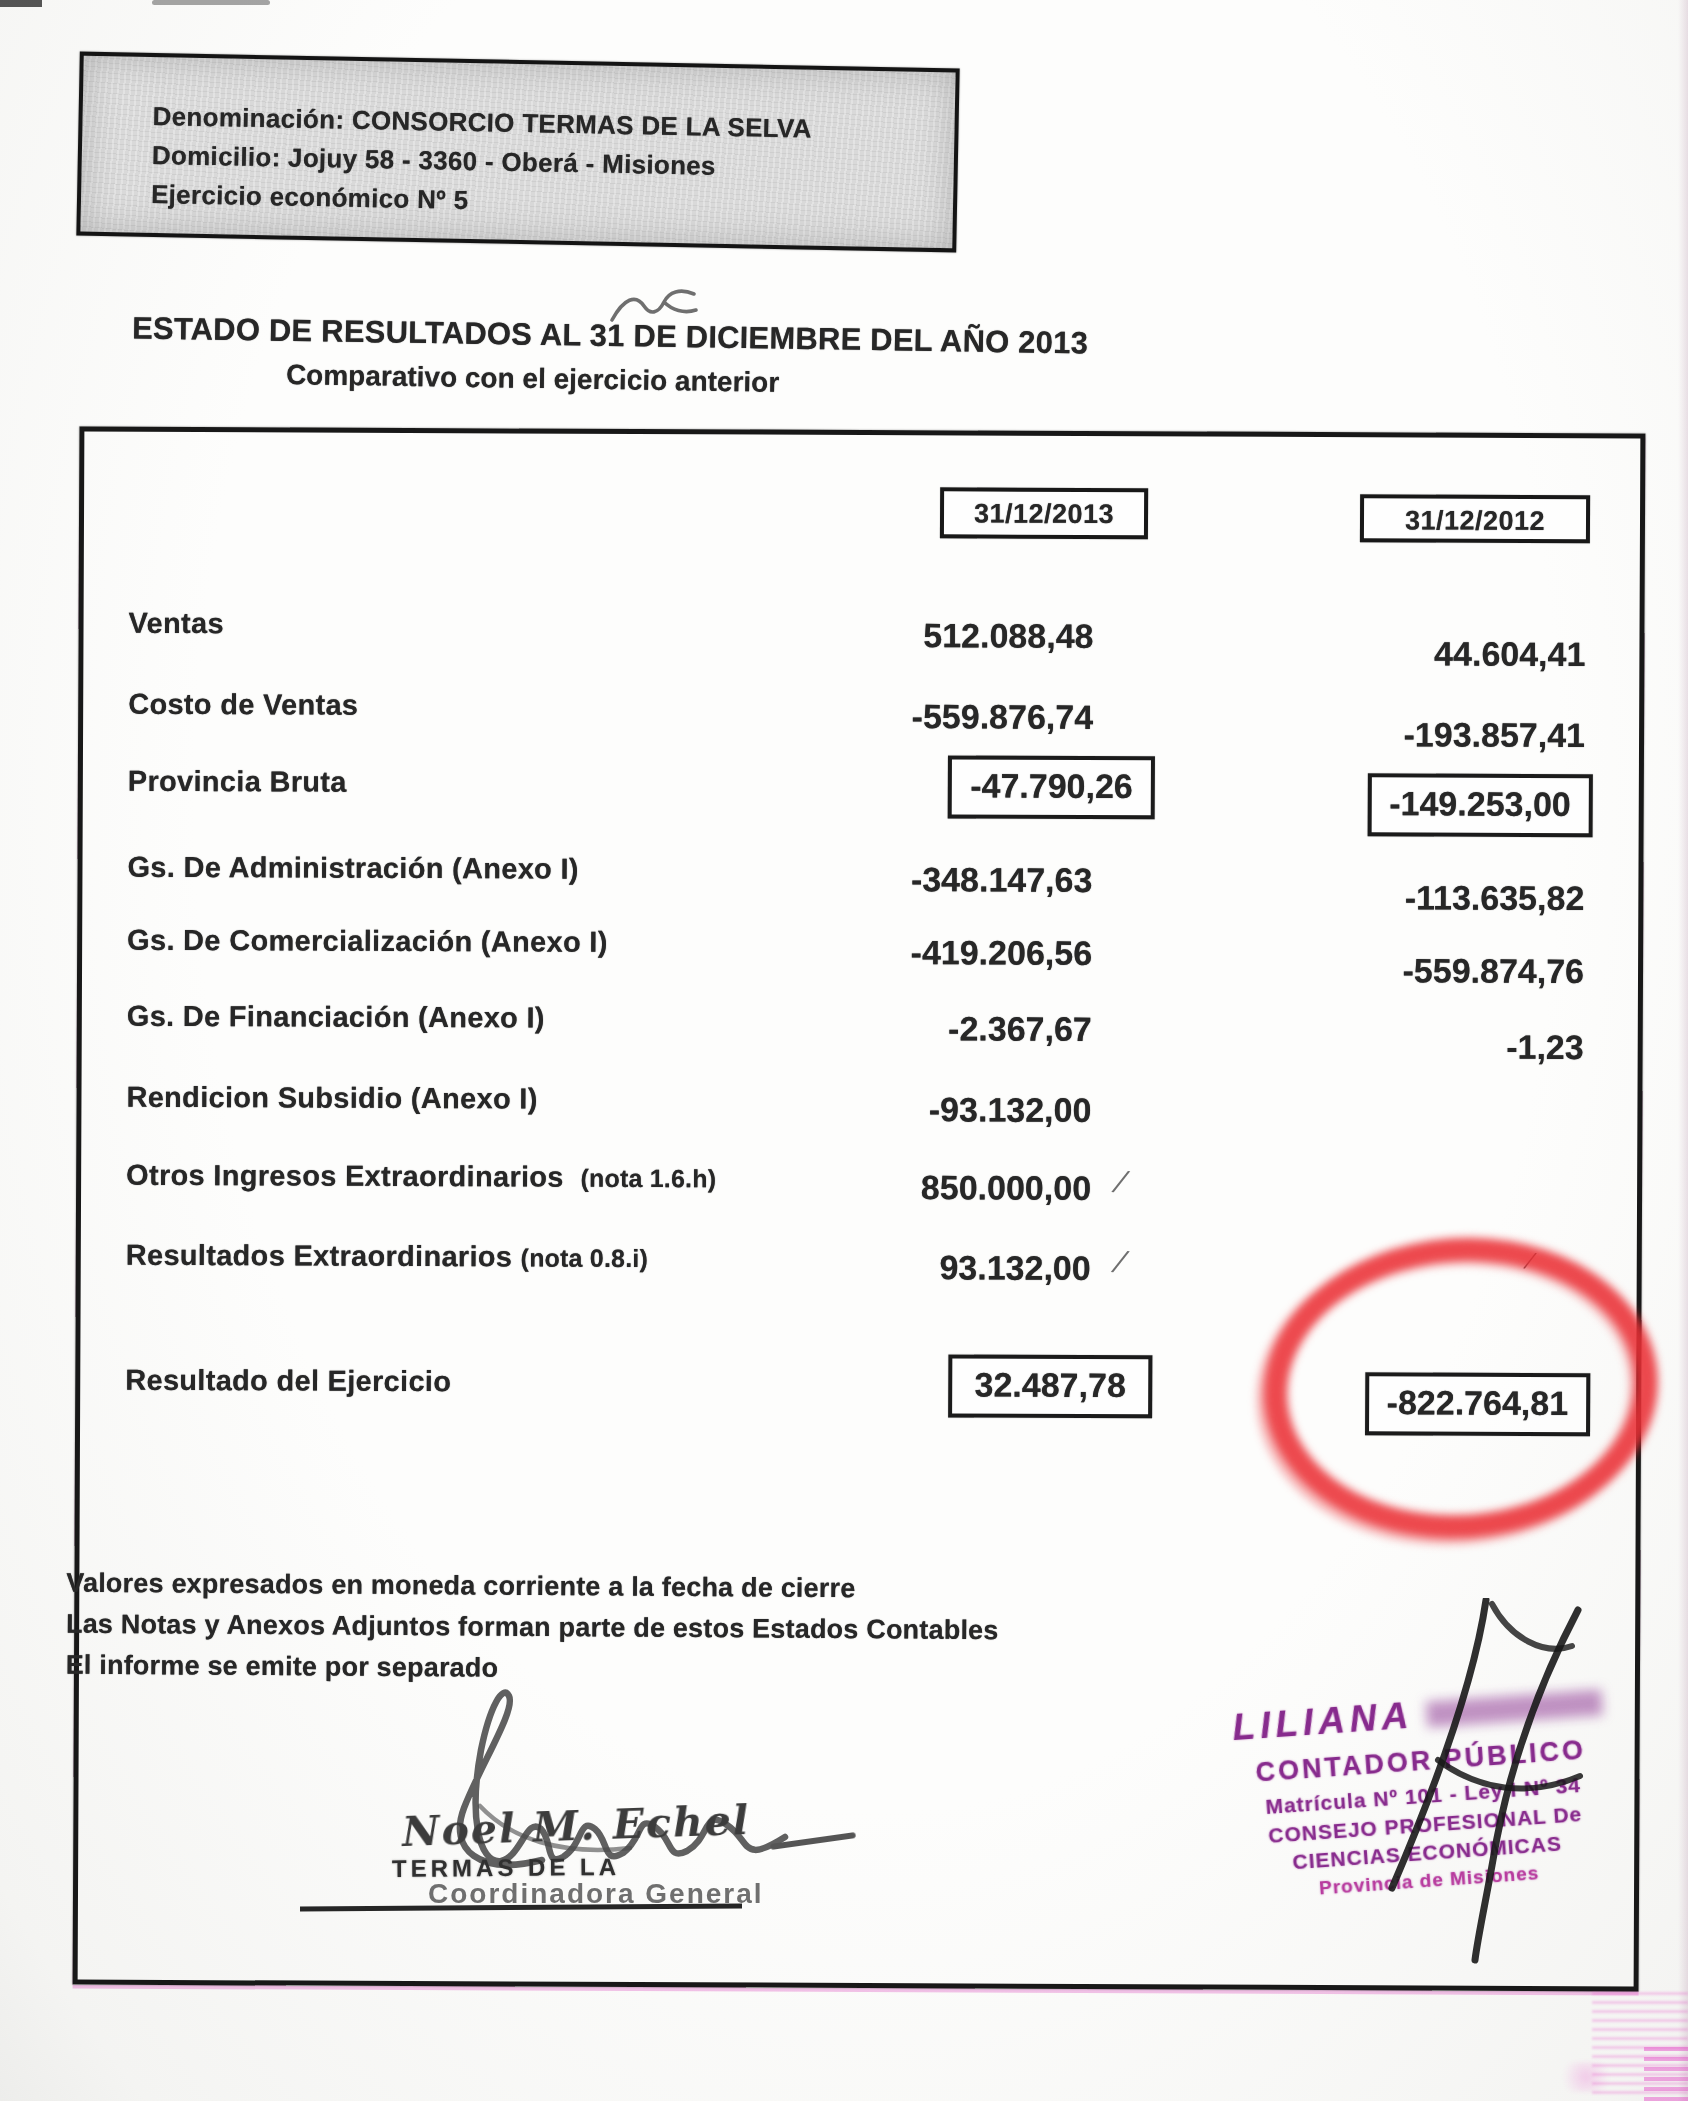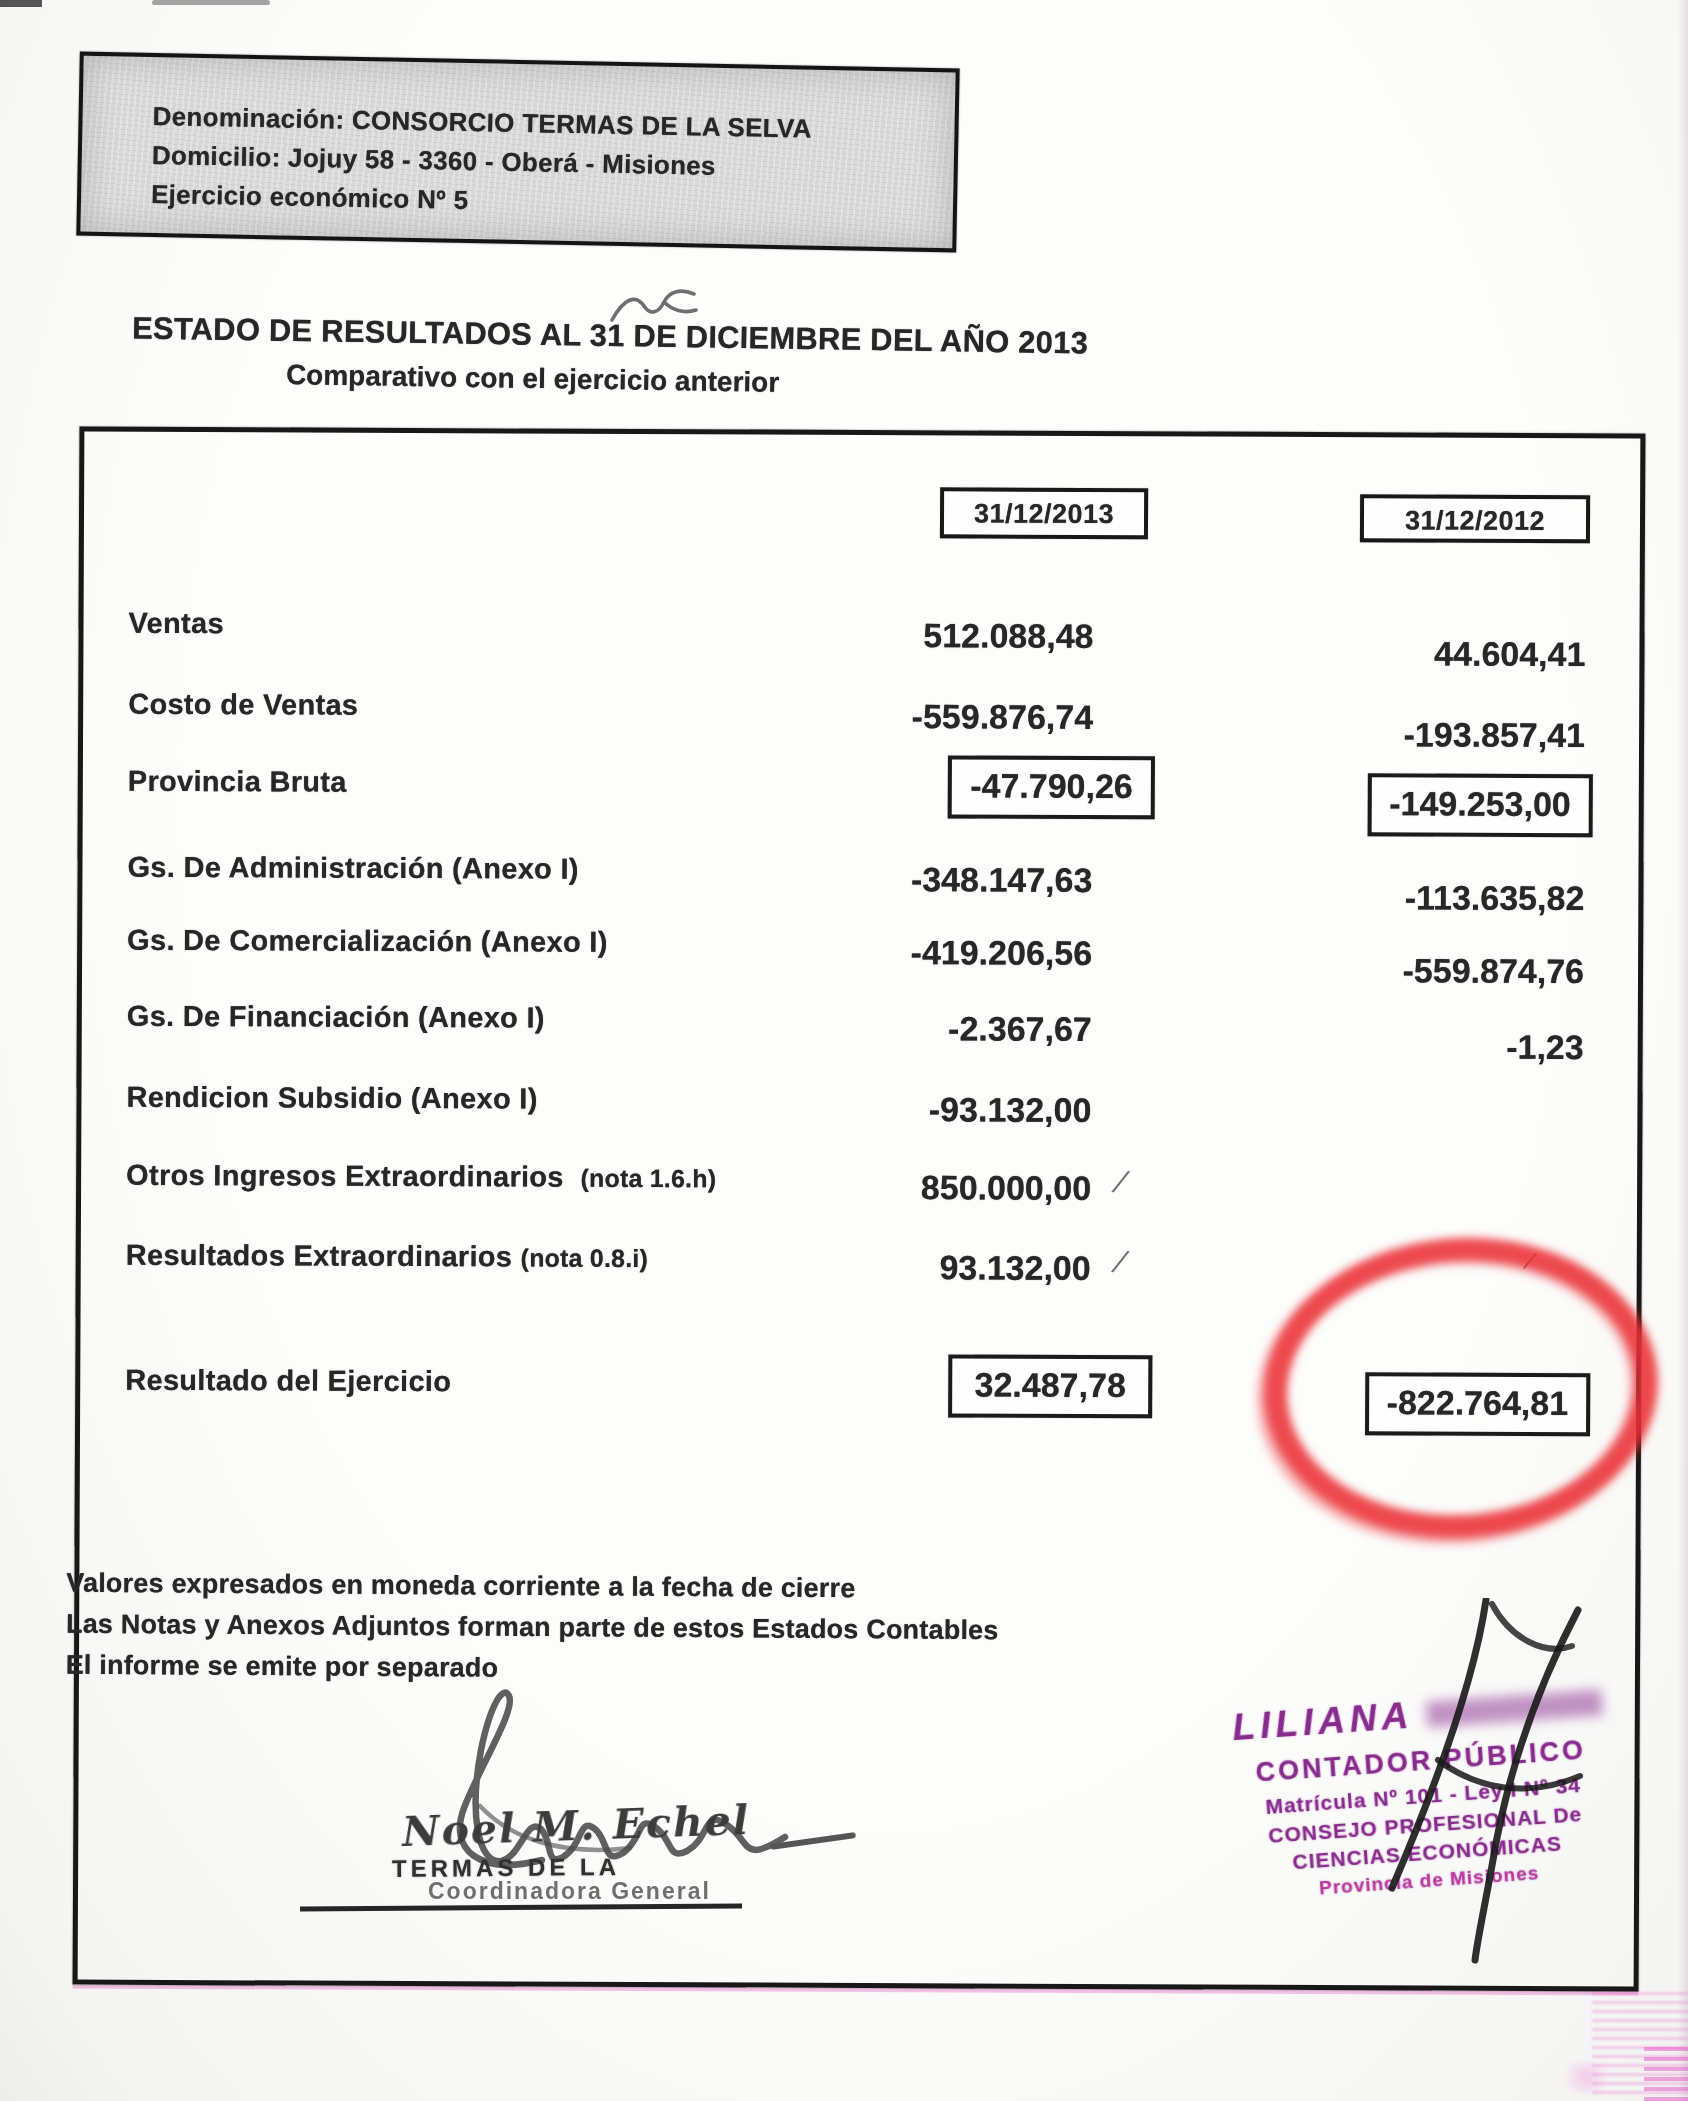--- a/index.html
+++ b/index.html
@@ -84,21 +84,21 @@
   .sig-left-svg { position:absolute; left:330px; top:1688px; }
   .name-hand {
     position:absolute; left:402px; top:1802px; font-family:"DejaVu Serif", serif;
     font-style:italic; font-weight:700; font-size:41px; color:#3c3c3c;
     transform:rotate(-2deg); filter:blur(.7px); letter-spacing:2px; white-space:nowrap;
   }
   .sig-dash { position:absolute; left:770px; top:1838px; width:86px; height:6px; background:#555;
     border-radius:3px; transform:rotate(-8deg); filter:blur(.6px); }
   .stamp-org { position:absolute; left:392px; top:1854px; font-size:24px; letter-spacing:4px;
     color:#303030; font-weight:700; transform:rotate(-.5deg); text-shadow:0 0 2px rgba(60,60,60,.5); white-space:nowrap; }
-  .stamp-role { position:absolute; left:428px; top:1878px; font-size:23px; letter-spacing:2px;
+  .stamp-role { position:absolute; left:428px; top:1878px; font-size:28px; letter-spacing:2px;
     color:rgba(72,72,72,.78); font-weight:700; filter:blur(.7px); white-space:nowrap; }
   .sig-underline { position:absolute; left:300px; top:1905px; width:442px; height:5px; background:#262626;
     transform:rotate(-.4deg); }
 
   
   .stamp-right {
     position:absolute; left:1168px; top:1694px; width:510px; text-align:center;
     transform:rotate(-4deg); color:#872b8d; filter:blur(.4px);
     text-shadow:0 0 2px rgba(160,50,155,.55);
   }

